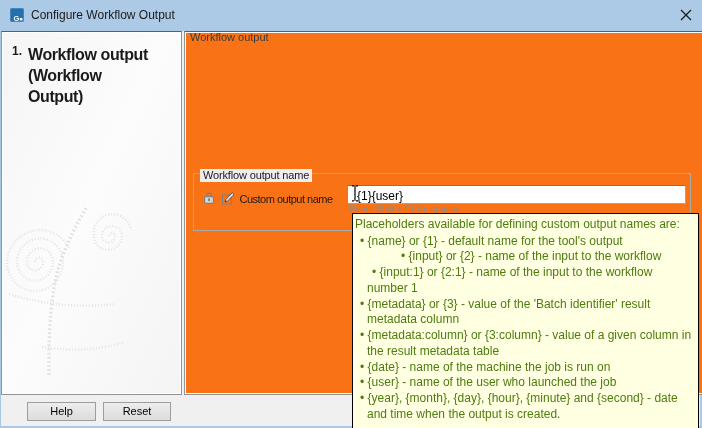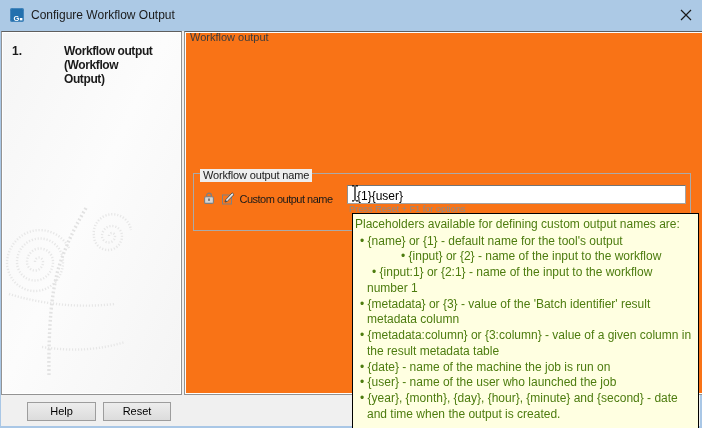--- a/index.html
+++ b/index.html
@@ -34,21 +34,21 @@
       <path d="M33 230 a4 4.5 0 0 1 8 0 a8 8.5 0 0 1 -16 0 a13 13.5 0 0 1 26 0 a18 18.5 0 0 1 -36 0 a23 23.5 0 0 1 46 0 a28 29 0 0 1 -56 0 a33 34 0 0 1 62 -14"></path>
       <path d="M107 204 a3 3 0 0 1 6 0 a6.5 6.5 0 0 1 -13 0 a10 10 0 0 1 20 0 a14 14 0 0 1 -28 0 a18.5 18.5 0 0 1 37 -6"></path>
       <path d="M7 262 q52 16 106 10"></path>
       <path d="M40 315 q45 7 83 -5"></path>
     </g>
     <g fill="none" stroke="#E2E2E2" stroke-width="3.4" stroke-dasharray="1.8,2.3">
       <path d="M84 176 q-20 34 -28 62 q-10 36 -9 106"></path>
     </g>
   </svg>
   <div class="abs" style="left:10px;top:11.5px;font-size:12px;font-weight:bold;color:#1A1A1A;">1.</div>
-  <div class="abs" style="left:26px;top:11.5px;font-size:12px;font-weight:bold;color:#1A1A1A;line-height:14px;letter-spacing:-0.4px;margin-left:36px;">Workflow output (Workflow<br>Output)</div>
+  <div class="abs" style="left:26px;top:11.5px;font-size:16px;font-weight:bold;color:#1A1A1A;line-height:21px;letter-spacing:-0.4px;">Workflow output (Workflow<br>Output)</div>
 </div>
 
 <div class="abs" style="left:184px;top:31px;width:568px;height:364px;background:#f97316;border:1px solid #939393;border-top-color:#5E5E5E;box-sizing:border-box;box-shadow:inset -1px -1px 0 #FFFFFF,inset 1px 1px 0 #FDFDFD;">
   <div class="abs" style="left:5px;top:-2.5px;font-size:11px;line-height:14px;color:#3C3C3C;">Workflow output</div>
 </div>
 
 <div class="abs" style="left:193px;top:173px;width:498px;height:58px;border:1px solid #AAAAAA;box-sizing:border-box;"></div>
 <div class="abs" style="left:200px;top:169px;background:#EEEEEE;padding:0 3px;font-size:11px;line-height:13px;letter-spacing:-0.15px;color:#1A1A1A;">Workflow output name</div>
 
 <svg class="abs" style="left:204px;top:192px;" width="10" height="12" viewBox="0 0 10 12">
@@ -64,21 +64,21 @@
   <path d="M3.6 7.8 L5.2 9.4 L3 10 Z" fill="#4A4A4A"></path>
 </svg>
 <div class="abs" style="left:239.5px;top:192.5px;font-size:11px;line-height:13px;letter-spacing:-0.5px;color:#1A1A1A;">Custom output name</div>
 
 <div class="abs" style="left:347px;top:185px;width:339px;height:19px;background:#FFFFFF;border:1px solid #A3A3A3;border-top-color:#747474;border-left-color:#8F8F8F;box-sizing:border-box;">
   <div class="abs" style="left:9px;top:2.7px;font-size:12px;color:#000;">{1}{user}</div>
   <svg class="abs" style="left:3px;top:-1px;" width="8" height="17" viewBox="0 0 8 17">
     <path d="M1 0.8 H3 M5 0.8 H7 M4 0.8 V15.8 M1 15.8 H3 M5 15.8 H7" stroke="#000" stroke-width="1.2" fill="none"></path>
   </svg>
 </div>
-<div class="abs" style="left:349px;top:203.5px;font-size:9.5px;line-height:9px;letter-spacing:-0.15px;color:#8A8A8A;">Press Reset + F1 for options</div>
+<div class="abs" style="left:349px;top:203.5px;font-size:9.5px;line-height:9px;letter-spacing:-0.15px;color:#8A8A8A;">Reset Shift + F1 for options</div>
 
 <div class="abs" style="left:27px;top:402px;width:69px;height:19px;background:linear-gradient(#EDEDED,#DCDCDC);border:1px solid #9D9D9D;box-sizing:border-box;text-align:center;font-size:11px;color:#000;line-height:17px;">Help</div>
 <div class="abs" style="left:103px;top:402px;width:68px;height:19px;background:linear-gradient(#EDEDED,#DCDCDC);border:1px solid #9D9D9D;box-sizing:border-box;text-align:center;font-size:11px;color:#000;line-height:17px;">Reset</div>
 
 <div class="abs" style="left:352px;top:213px;width:347px;height:242px;background:#FFFFE1;border:1.5px solid #000;box-sizing:border-box;font-size:12px;color:#4d7c0f;line-height:15.75px;white-space:nowrap;overflow:hidden;padding-top:2.6px;">
   <div style="padding-left:2px;">Placeholders available for defining custom output names are:</div>
   <div style="padding-left:7px;margin-top:1.4px;">• {name} or {1} - default name for the tool's output</div>
   <div style="margin-left:48px;">• {input} or {2} - name of the input to the workflow</div>
   <div style="padding-left:19px;">• {input:1} or {2:1} - name of the input to the workflow</div>
   <div style="padding-left:14px;">number 1</div>

